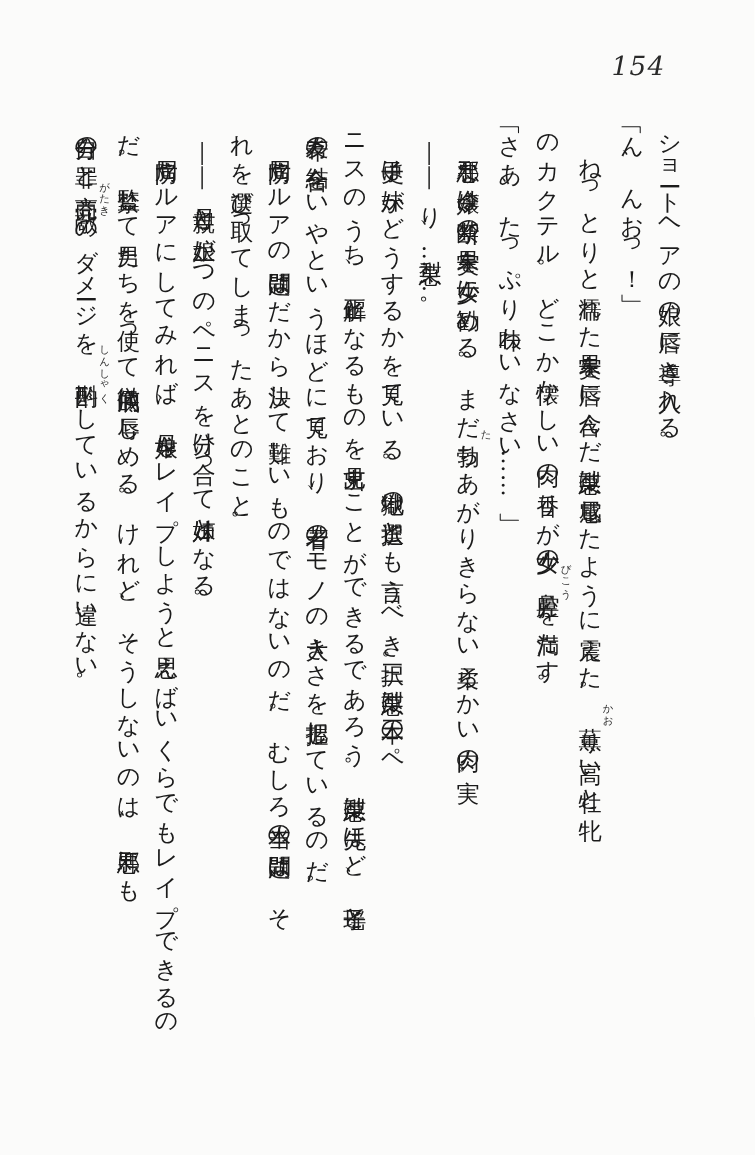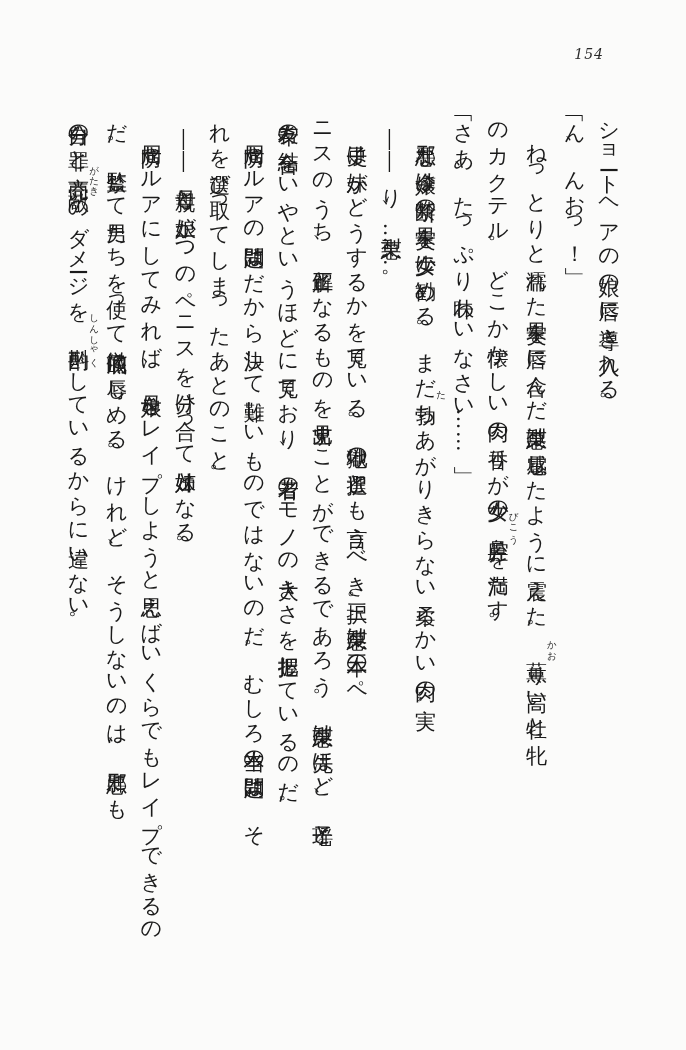--- a/index.html
+++ b/index.html
@@ -14,22 +14,22 @@
     background: #fbfbfa;
     overflow: hidden;
     font-family: "DejaVu Serif", "Liberation Serif", serif;
     color: #1b1b1b;
   }
   .page-number {
     position: absolute;
     top: 46px;
     left: 556px;
     width: 48px;
-    text-align: right;
-    font-size: 14px;
+    text-align: left;
+    font-size: 24px;
     font-style: italic;
     letter-spacing: 1px;
     color: #2a2a2a;
   }
   .text-block {
     position: absolute;
     top: 108px;
     right: 60px;
     height: 930px;
     writing-mode: vertical-rl;

